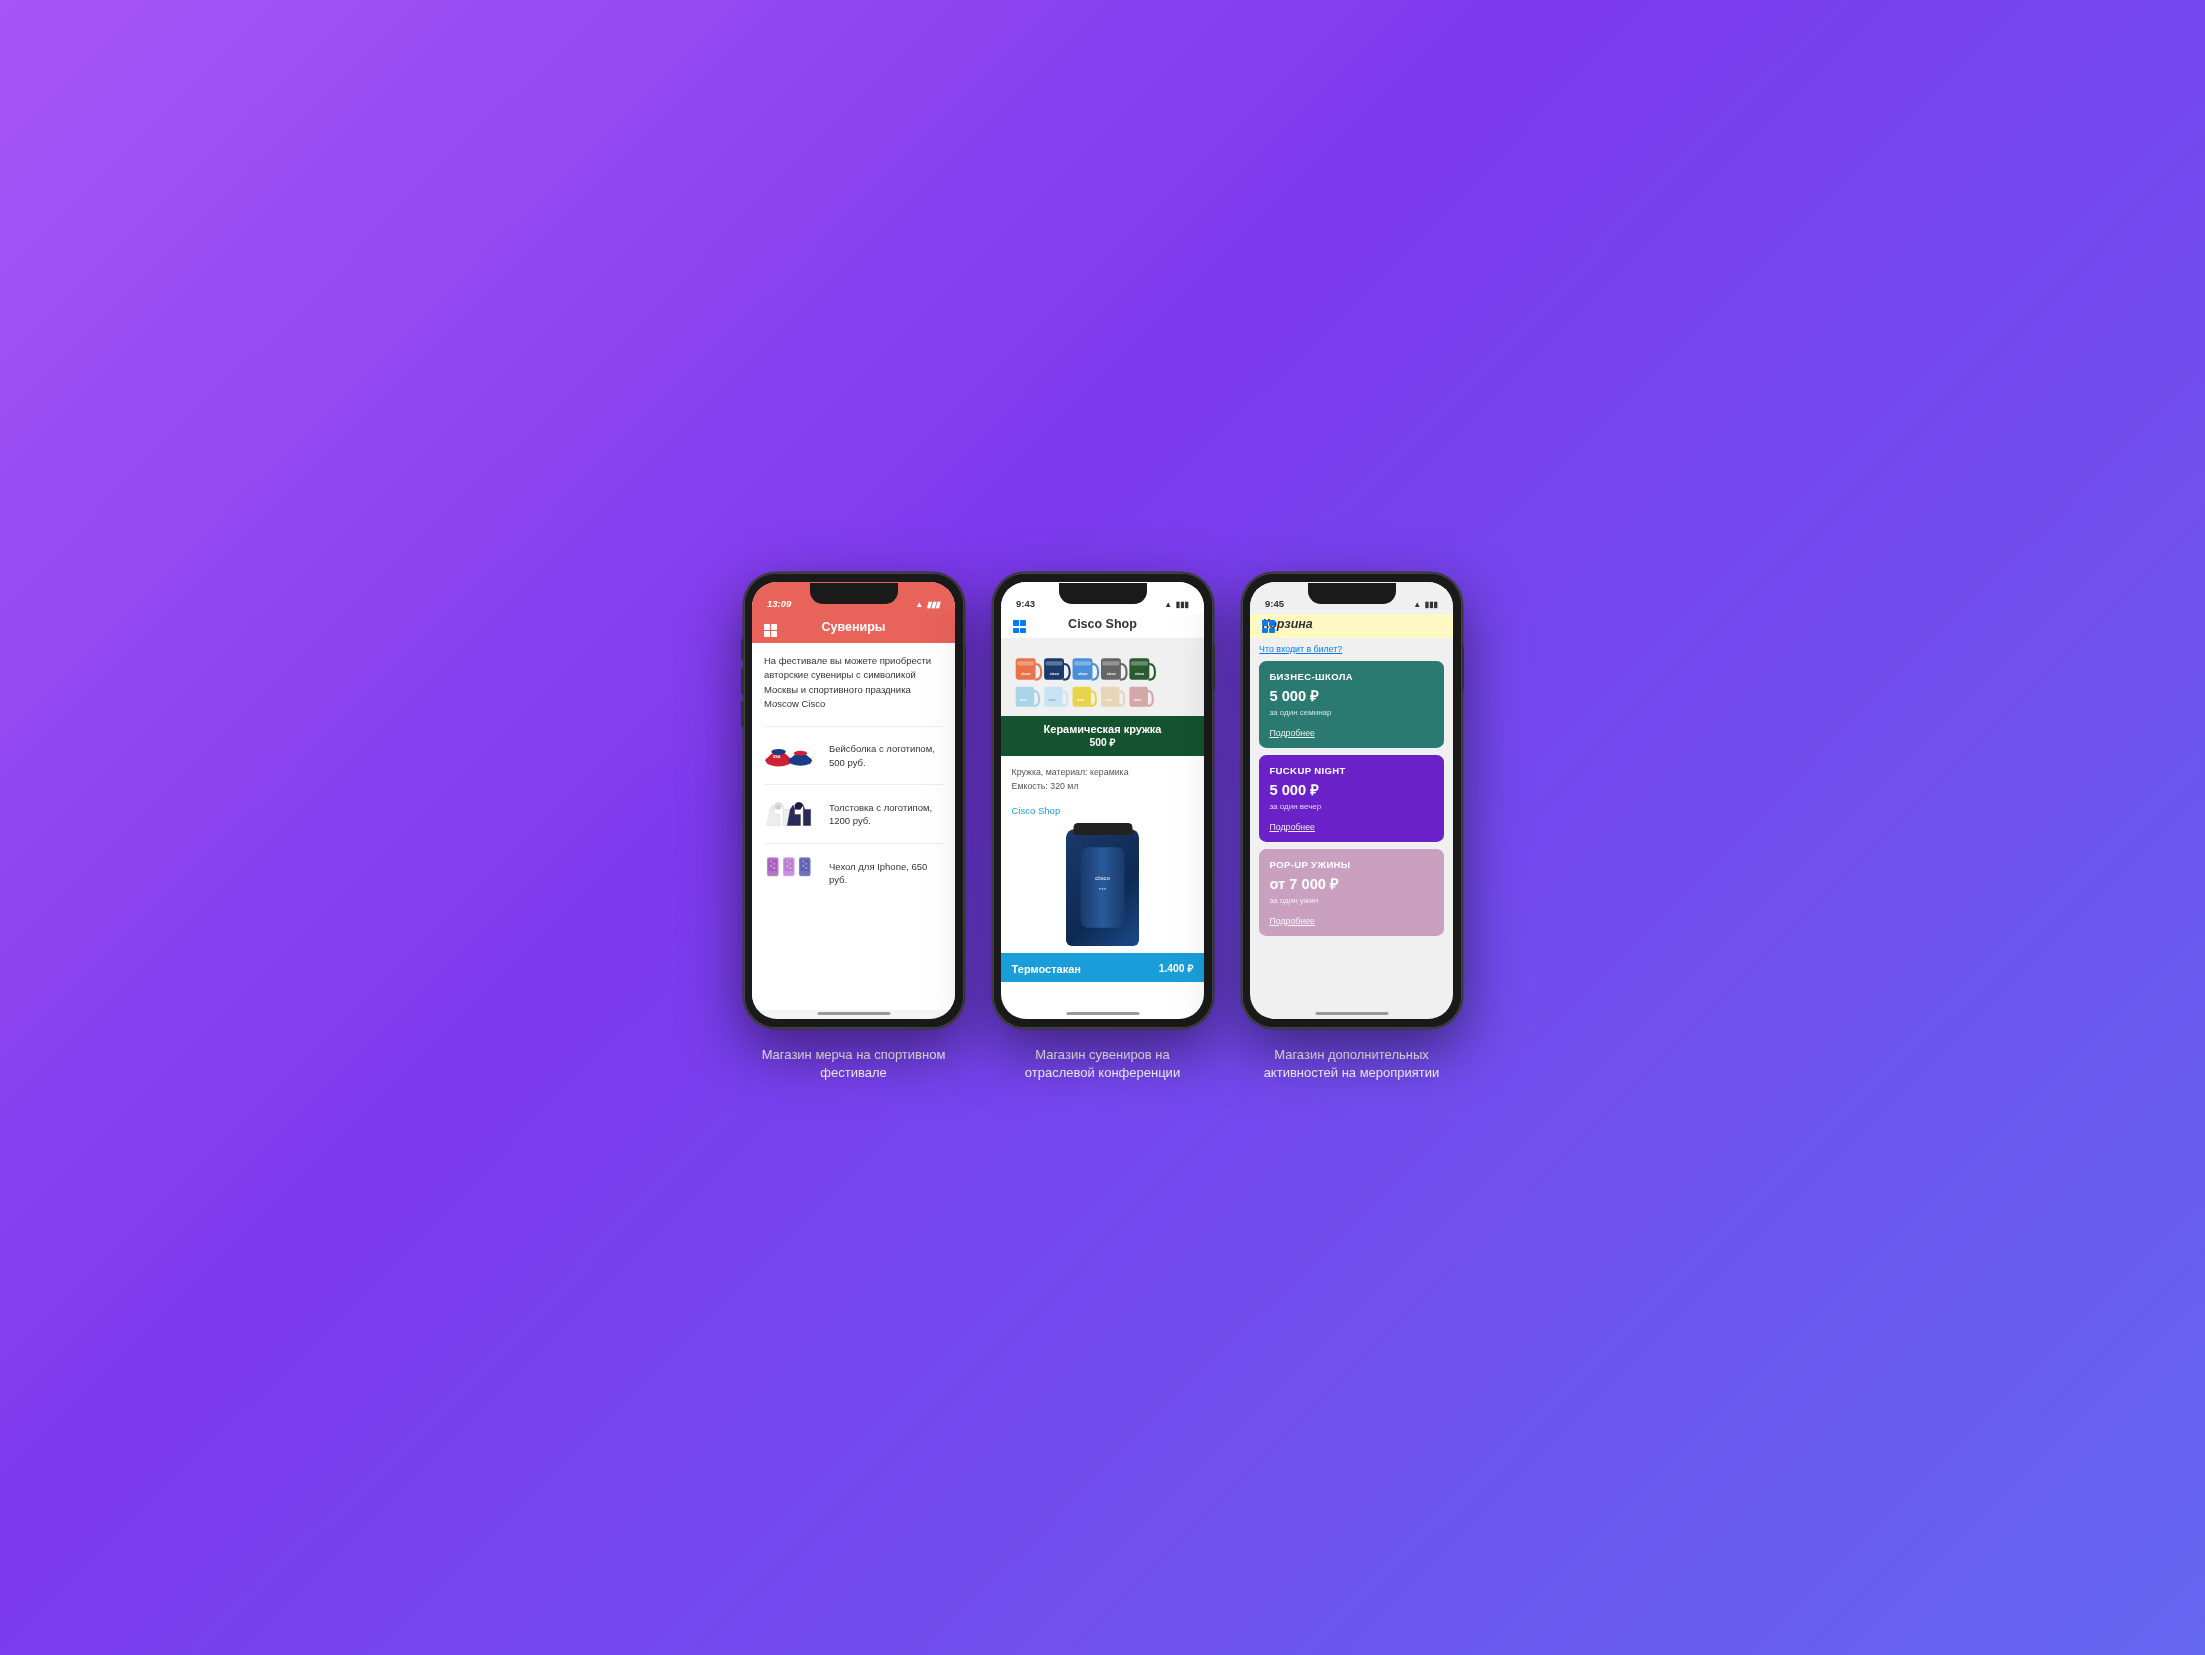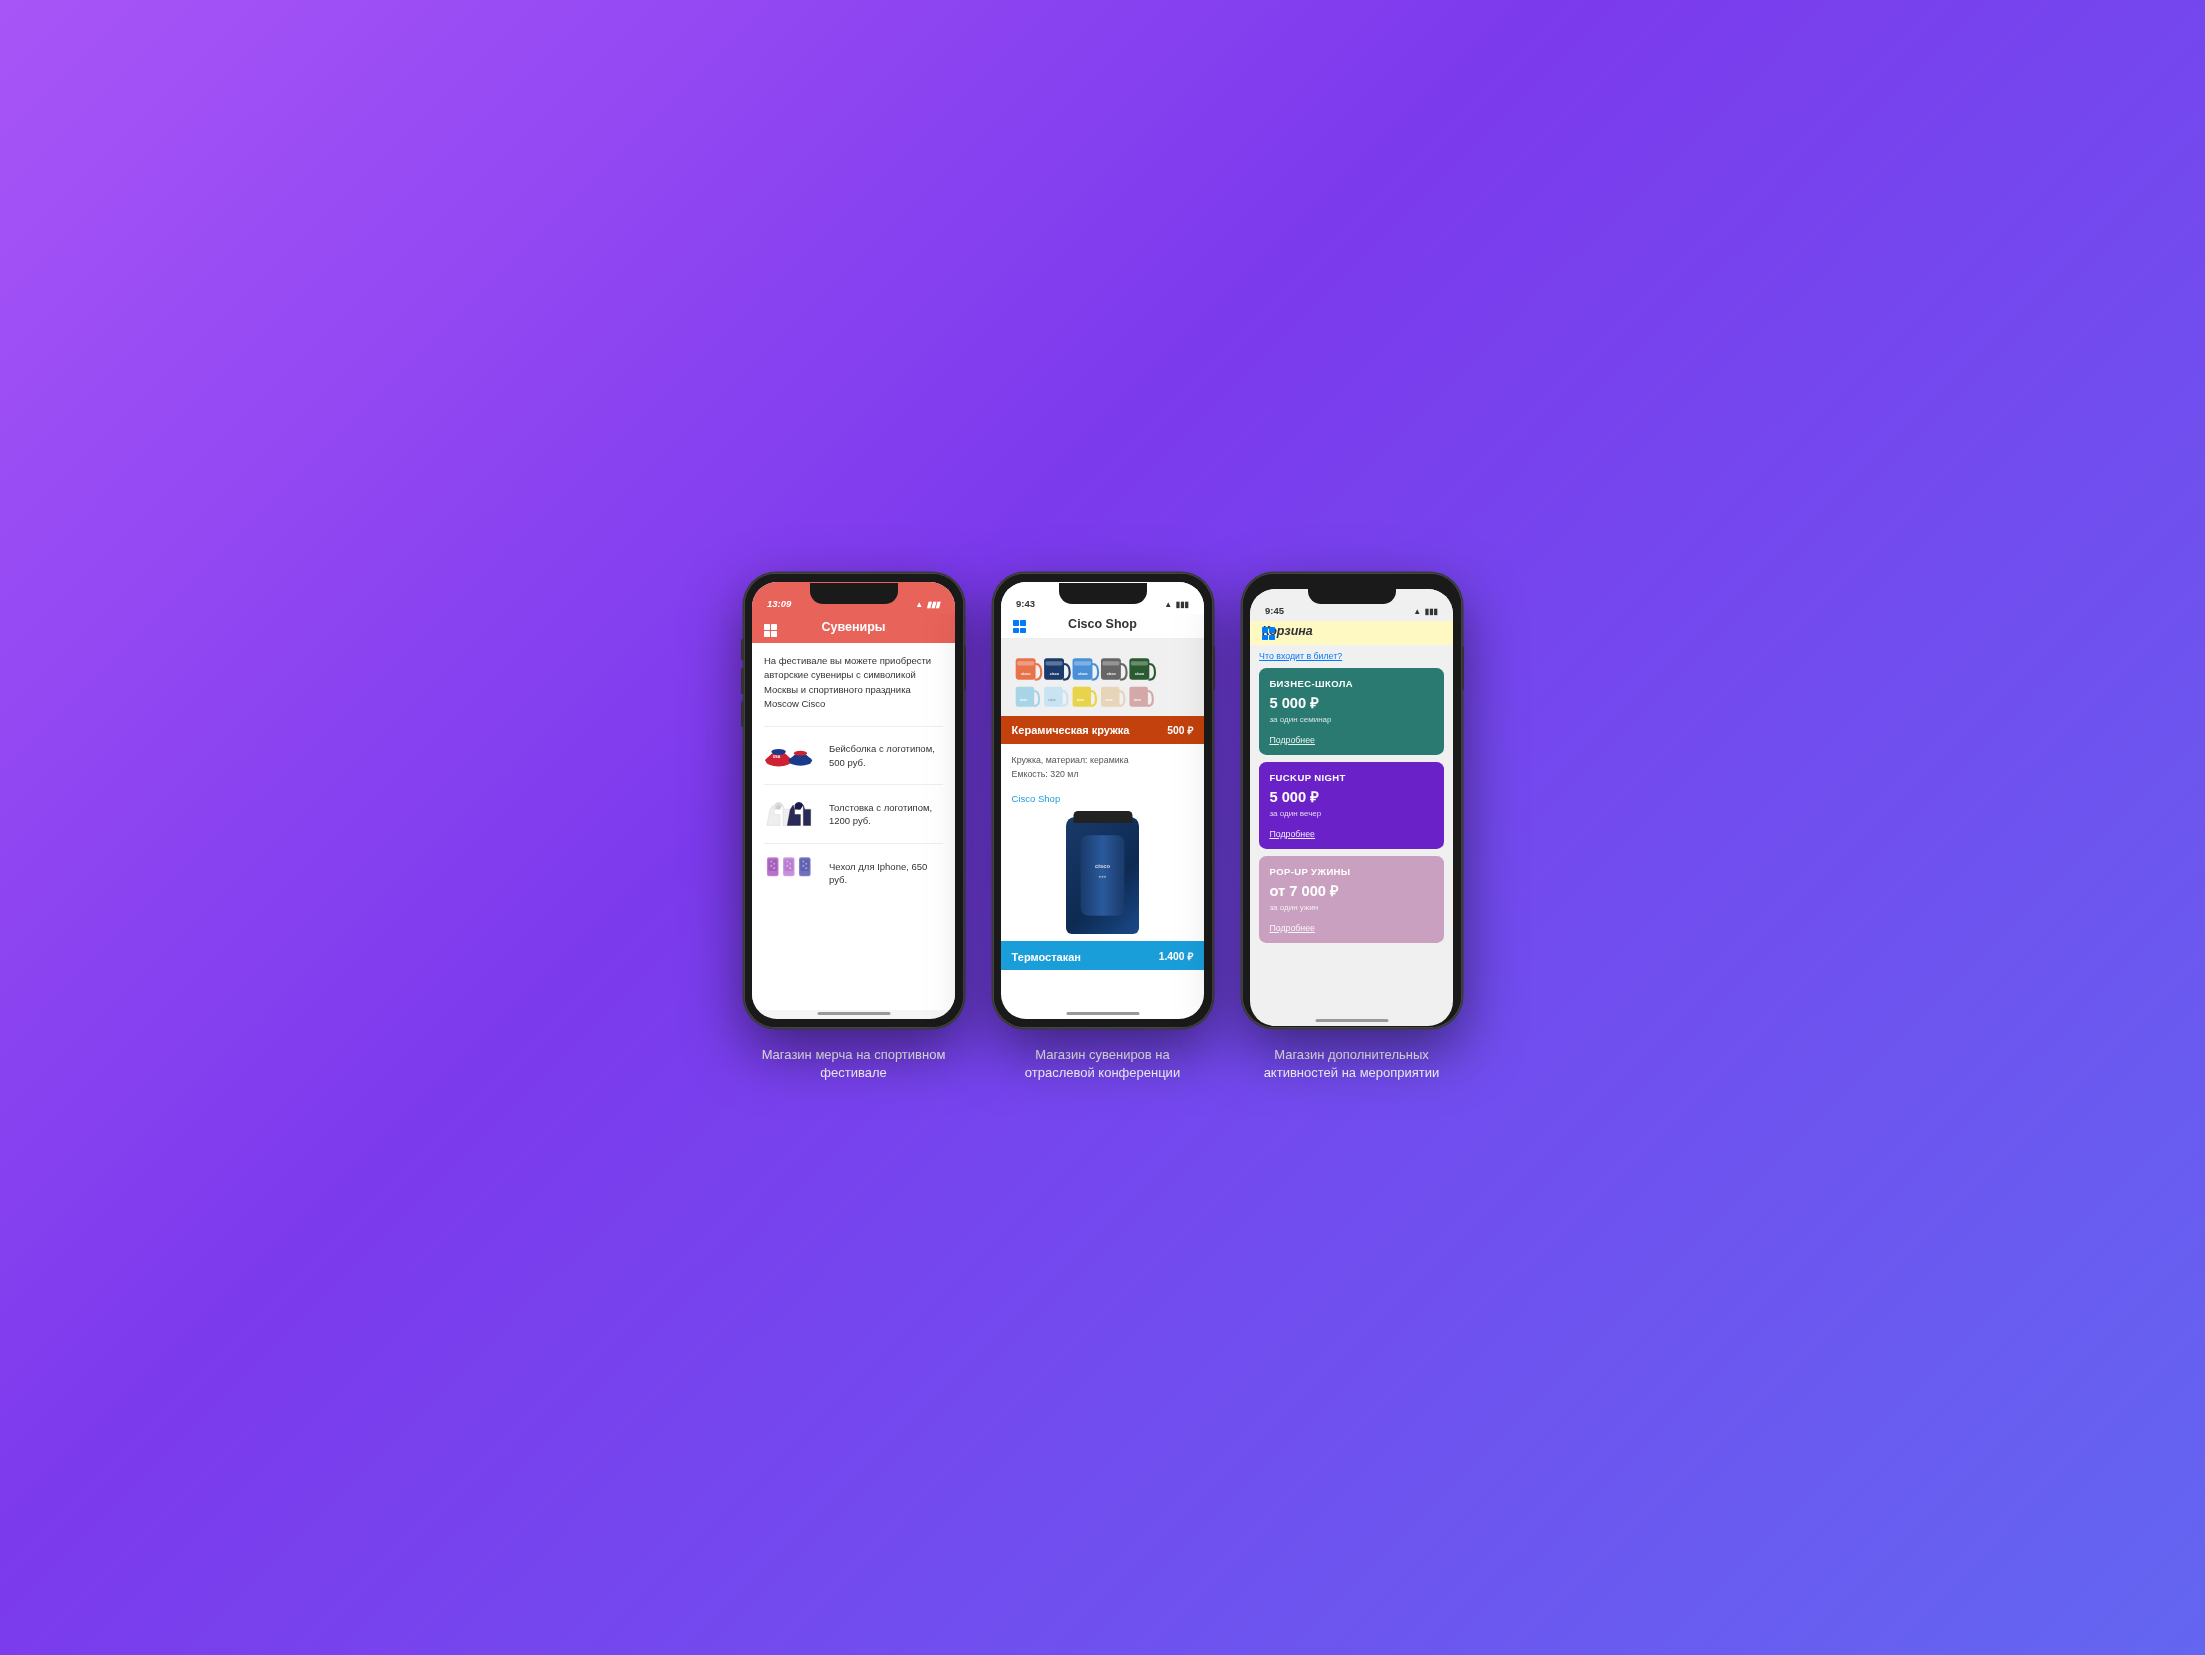--- a/index.html
+++ b/index.html
@@ -218,25 +218,26 @@
     .mugs-banner {
       background: #f0f0f0;
       padding: 8.8px;
       display: flex;
       flex-wrap: wrap;
       gap: 4.4px;
       justify-content: center;
     }
 
     .selected-product {
-      background: #c2410c;
+      background: #14532d;
       padding: 7.3px 10.3px;
       display: flex;
       align-items: center;
       justify-content: space-between;
+      flex-direction: column;
     }
 
     .selected-product .prod-name {
       color: white;
       font-size: 11px;
       font-weight: 600;
     }
 
     .selected-product .prod-price {
       color: white;
@@ -304,21 +305,21 @@
       font-weight: 600;
     }
 
     .second-product .prod-price {
       color: white;
       font-size: 10.3px;
       font-weight: 600;
     }
 
     
-    .phone3 .phone-screen { background: #f0f0f0; margin-top: 7px; }
+    .phone3 .phone-screen { background: #f0f0f0; }
 
     .phone3 .status-bar {
       background: #f0f0f0;
       color: #333;
     }
 
     .phone3 .nav-bar {
       background: #fef9c3;
       padding: 2.9px 11.7px 7.3px;
       display: flex;

